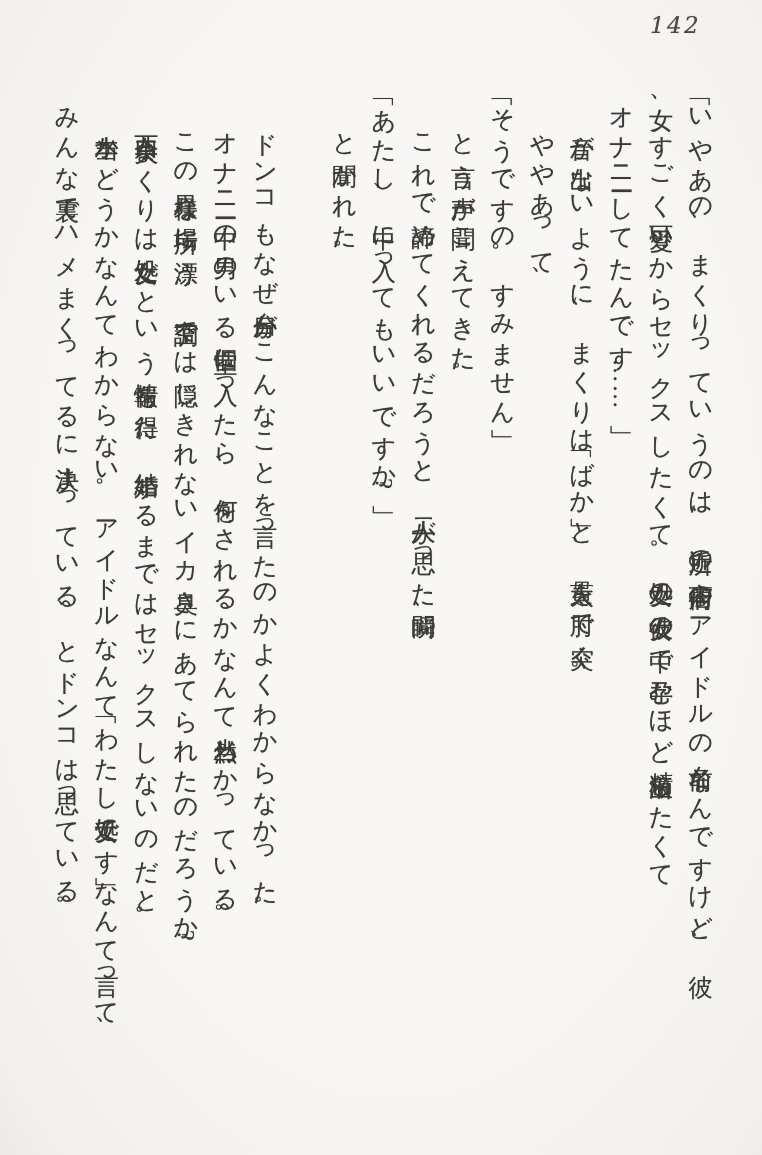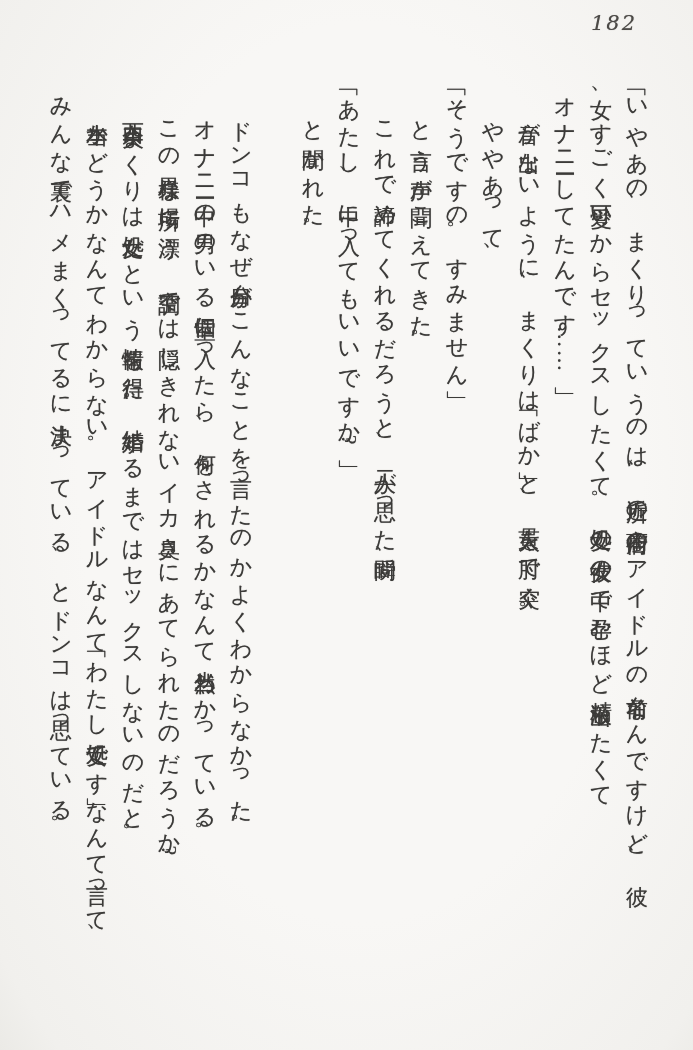--- a/index.html
+++ b/index.html
@@ -47,21 +47,21 @@
     margin: 0;
     padding: 0;
     white-space: pre;
   }
 </style>
 </head>
 <body>
 
 <div class="page">
 
-  <div class="page-number">182</div>
+  <div class="page-number">142</div>
 
   <div class="vtext">
     <p>「いやあの、まくりっていうのは、近所の商店街のアイドルの名前なんですけど、彼</p>
     <p>女、すごく可愛いからセックスしたくて。処女の彼女の中で孕むほど精液出したくて</p>
     <p>オナニーしてたんです……」</p>
     <p>　音が出ないように、まくりは「ばか」と、貫太を肘で突く。</p>
     <p>　ややあって、</p>
     <p>「そうですの。すみません」</p>
     <p>　と言う声が聞こえてきた。</p>
     <p>　これで諦めてくれるだろうと、二人が思った瞬間、</p>

